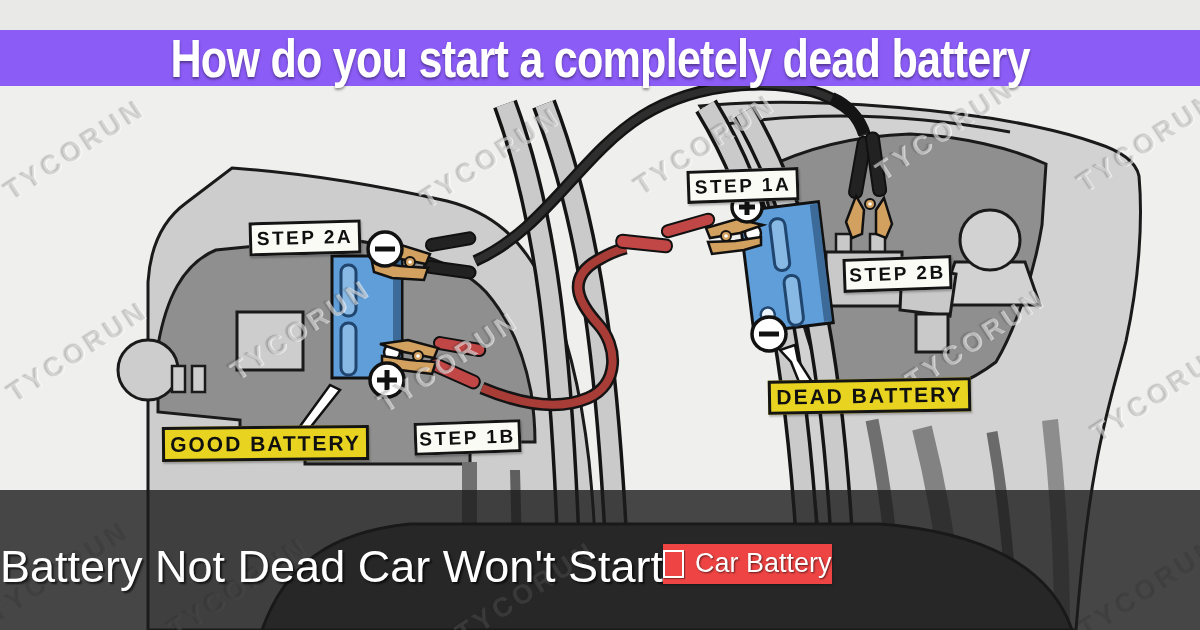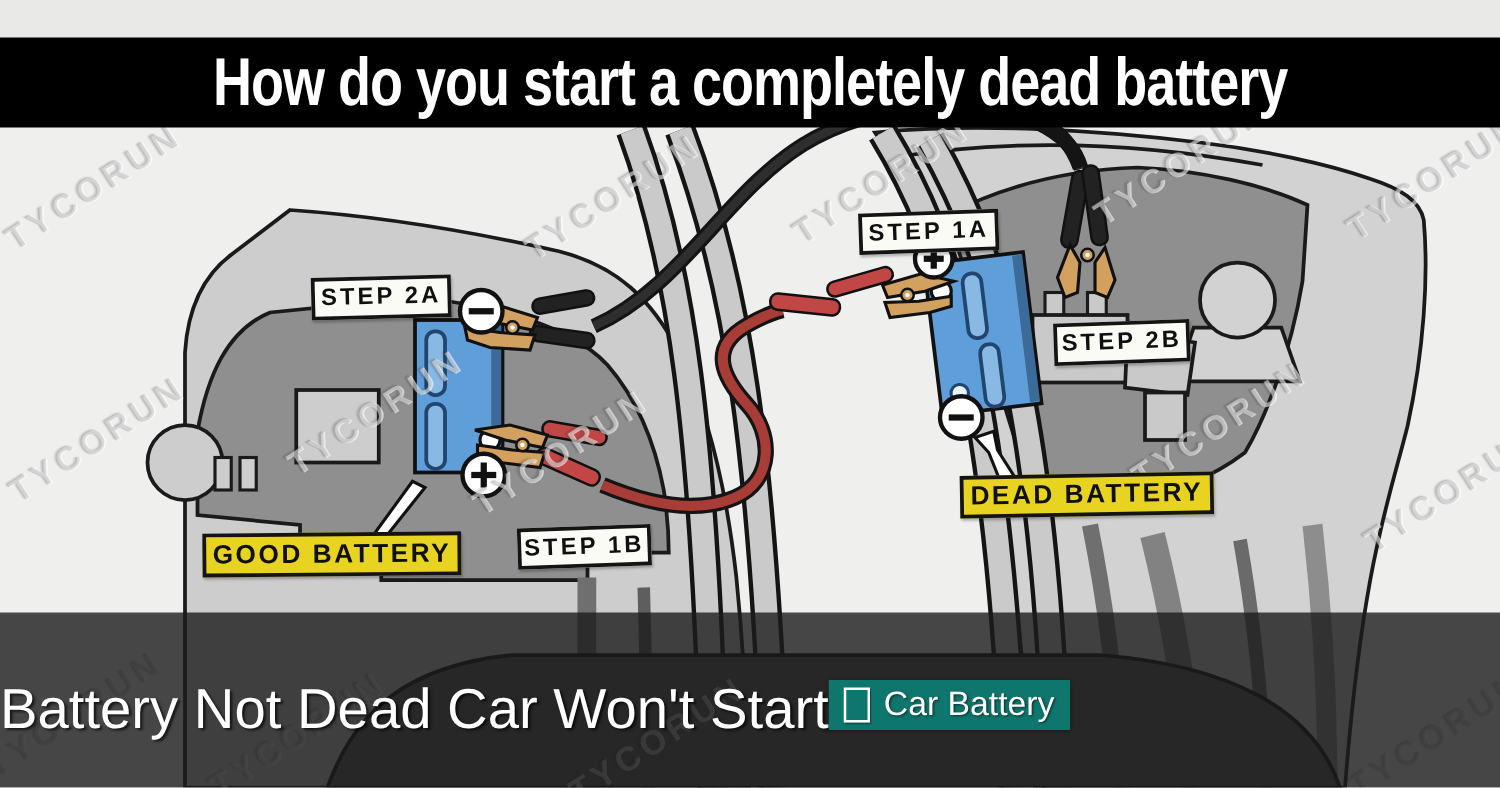--- a/index.html
+++ b/index.html
@@ -15,32 +15,32 @@
       text-shadow:1px 1px 0 rgba(255,255,255,0.6),-1px -1px 1px rgba(0,0,0,0.12);
       white-space:nowrap;}
   
   .plate,.tag{position:absolute;z-index:3;display:flex;align-items:center;justify-content:center;
       border:3px solid #141414;color:#101010;font-weight:bold;white-space:nowrap;
       box-shadow:1px 2px 2px rgba(0,0,0,0.25);}
   .plate{background:#fbfbf6;font-size:19px;letter-spacing:2.5px;}
   .tag{background:#e8d420;font-size:21px;letter-spacing:2px;}
   
   .top-strip{position:absolute;left:0;top:0;width:1200px;height:30px;background:#e9e9e7;z-index:5;}
-  .banner{position:absolute;left:0;top:30px;width:1200px;height:72px;background:#000000;z-index:5;
+  .banner{position:absolute;left:0;top:30px;width:1200px;height:56px;background:#8b5cf6;z-index:5;
           display:flex;align-items:center;justify-content:center;}
   .banner h1{margin:0;color:#fff;font-size:54px;font-weight:bold;letter-spacing:-1px;
              transform:scaleX(0.8);transform-origin:center;white-space:nowrap;
              text-shadow:0 2px 3px rgba(0,0,0,0.4);}
   
   .overlay{position:absolute;left:0;top:490px;width:1200px;height:140px;z-index:4;
            background:rgba(28,28,28,0.80);display:flex;align-items:center;}
   .footer-title{margin-top:14px;color:#fff;font-size:45px;font-weight:400;line-height:52px;
                 text-shadow:2px 2px 2px rgba(0,0,0,0.65);white-space:nowrap;}
   .badge{margin-top:7px;height:40px;box-sizing:border-box;display:flex;align-items:center;
-         background:#0f766e;color:#fff;font-size:27px;padding:0 12px;
+         background:#ef4444;color:#fff;font-size:27px;padding:0 0;
          text-shadow:1px 1px 2px rgba(0,0,0,0.6);box-shadow:0 1px 3px rgba(0,0,0,0.4);}
   .tofu{display:inline-block;width:17px;height:24px;border:2px solid #fff;margin-right:11px;
         box-shadow:1px 1px 1px rgba(0,0,0,0.4);}
 </style>
 </head>
 <body>
 
 <div class="stage">
 
   <svg class="art" width="1200" height="630" viewBox="0 0 1200 630">

